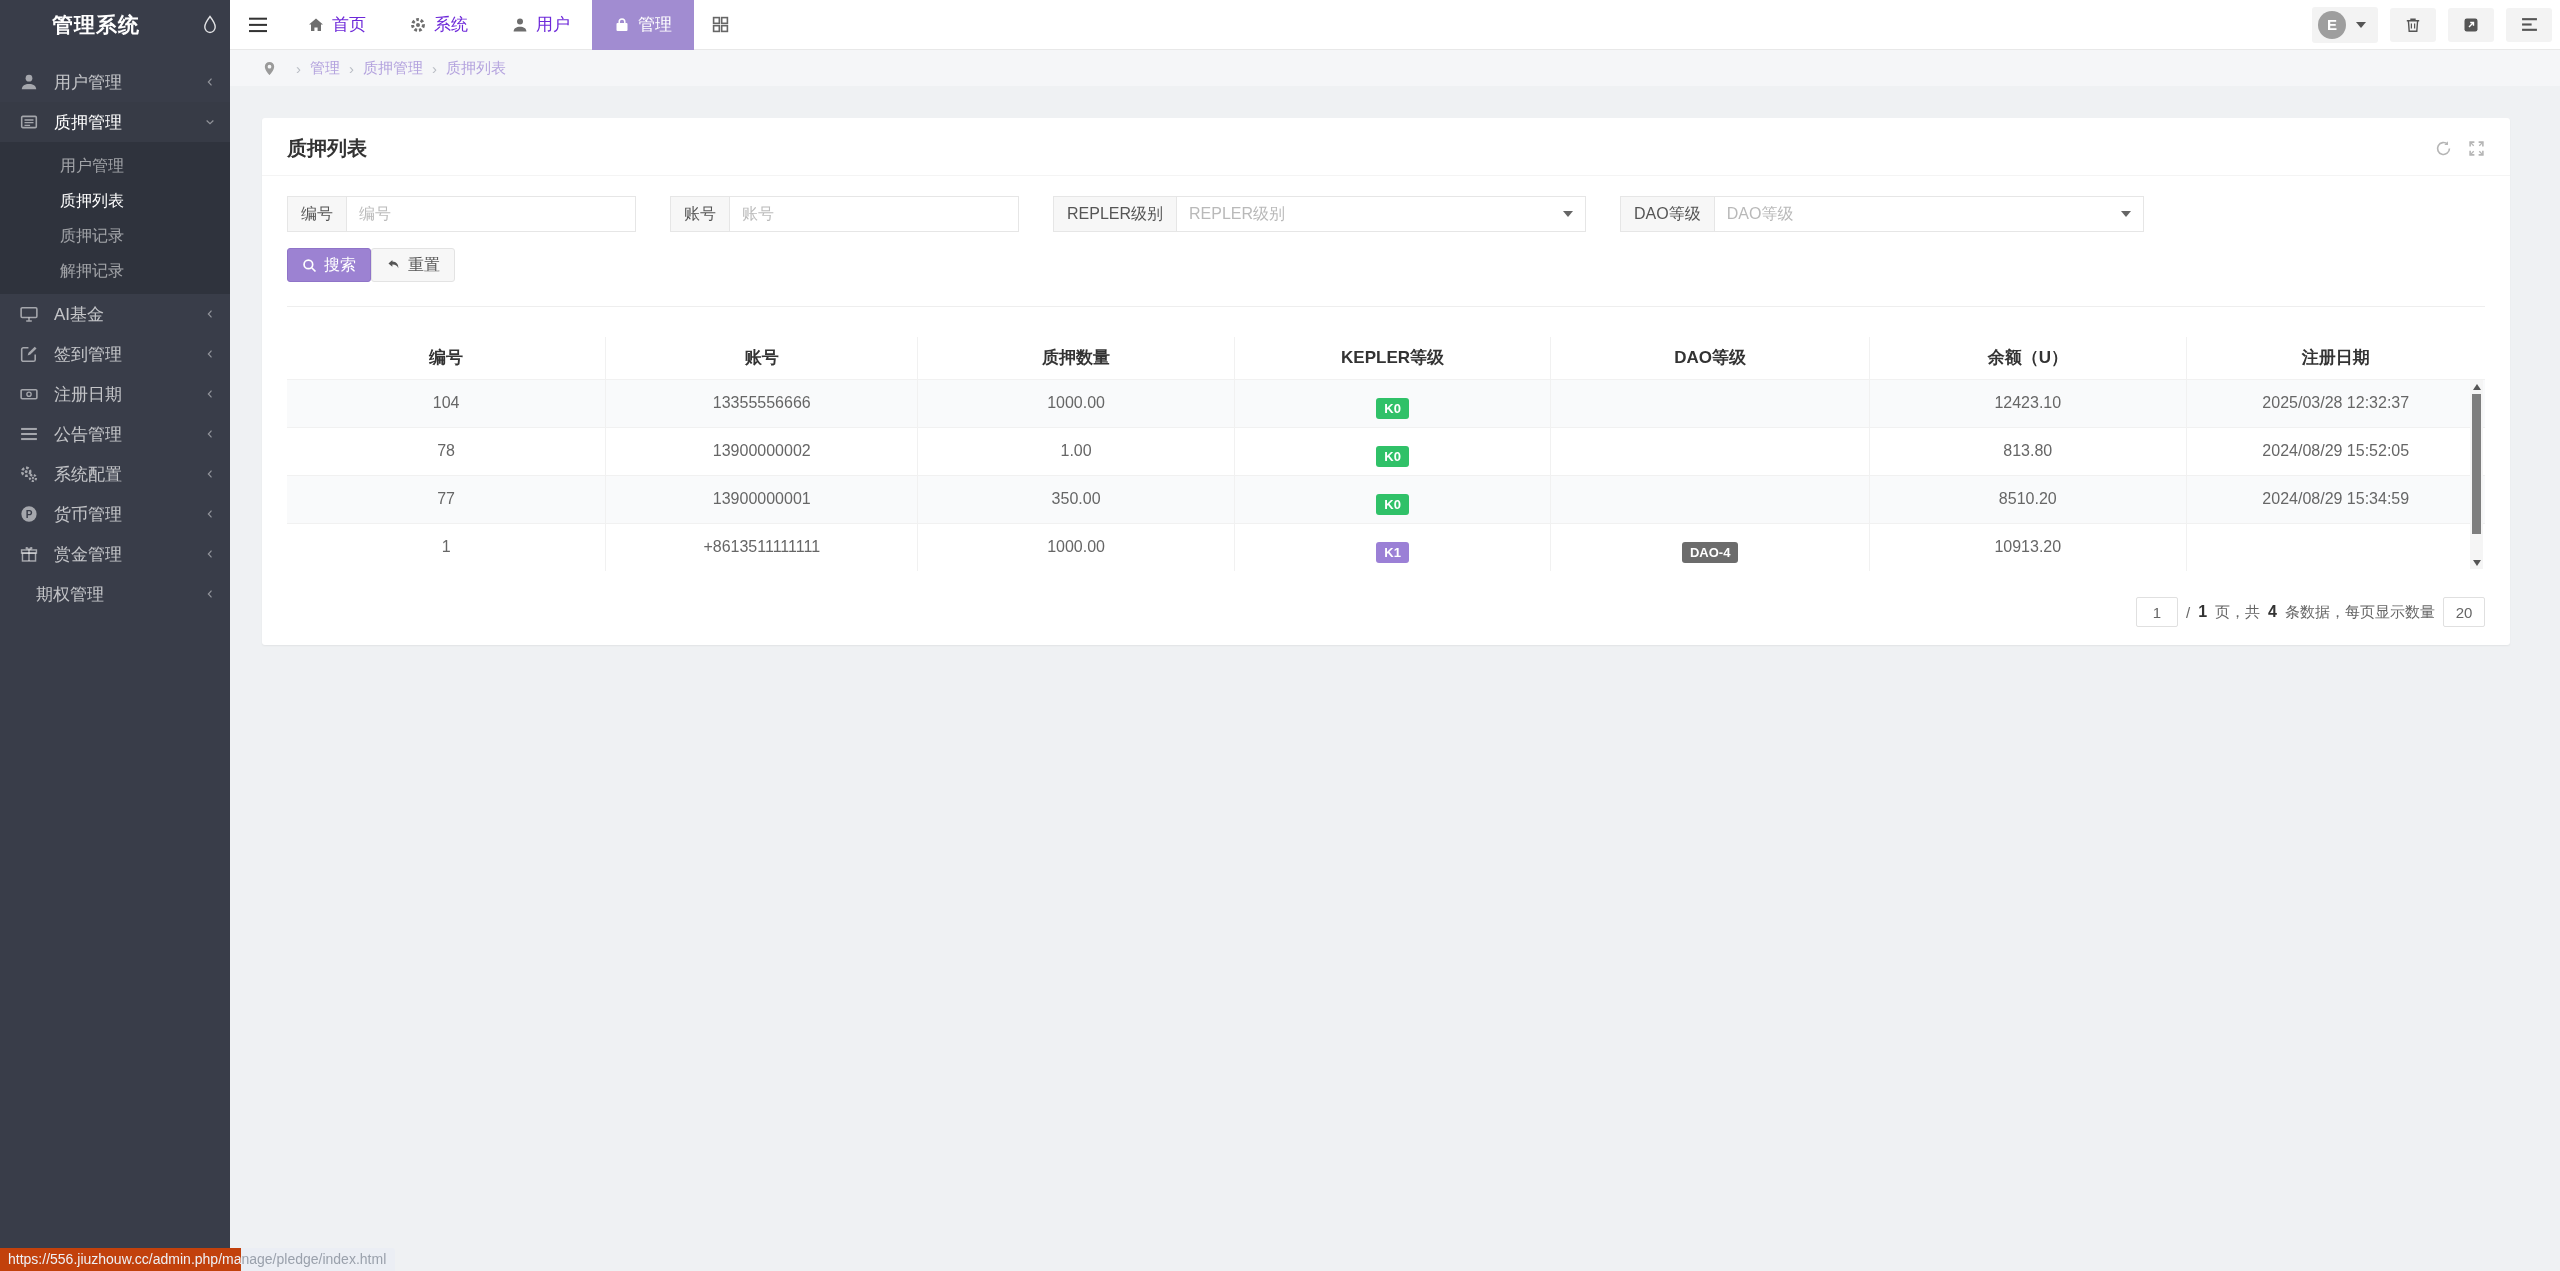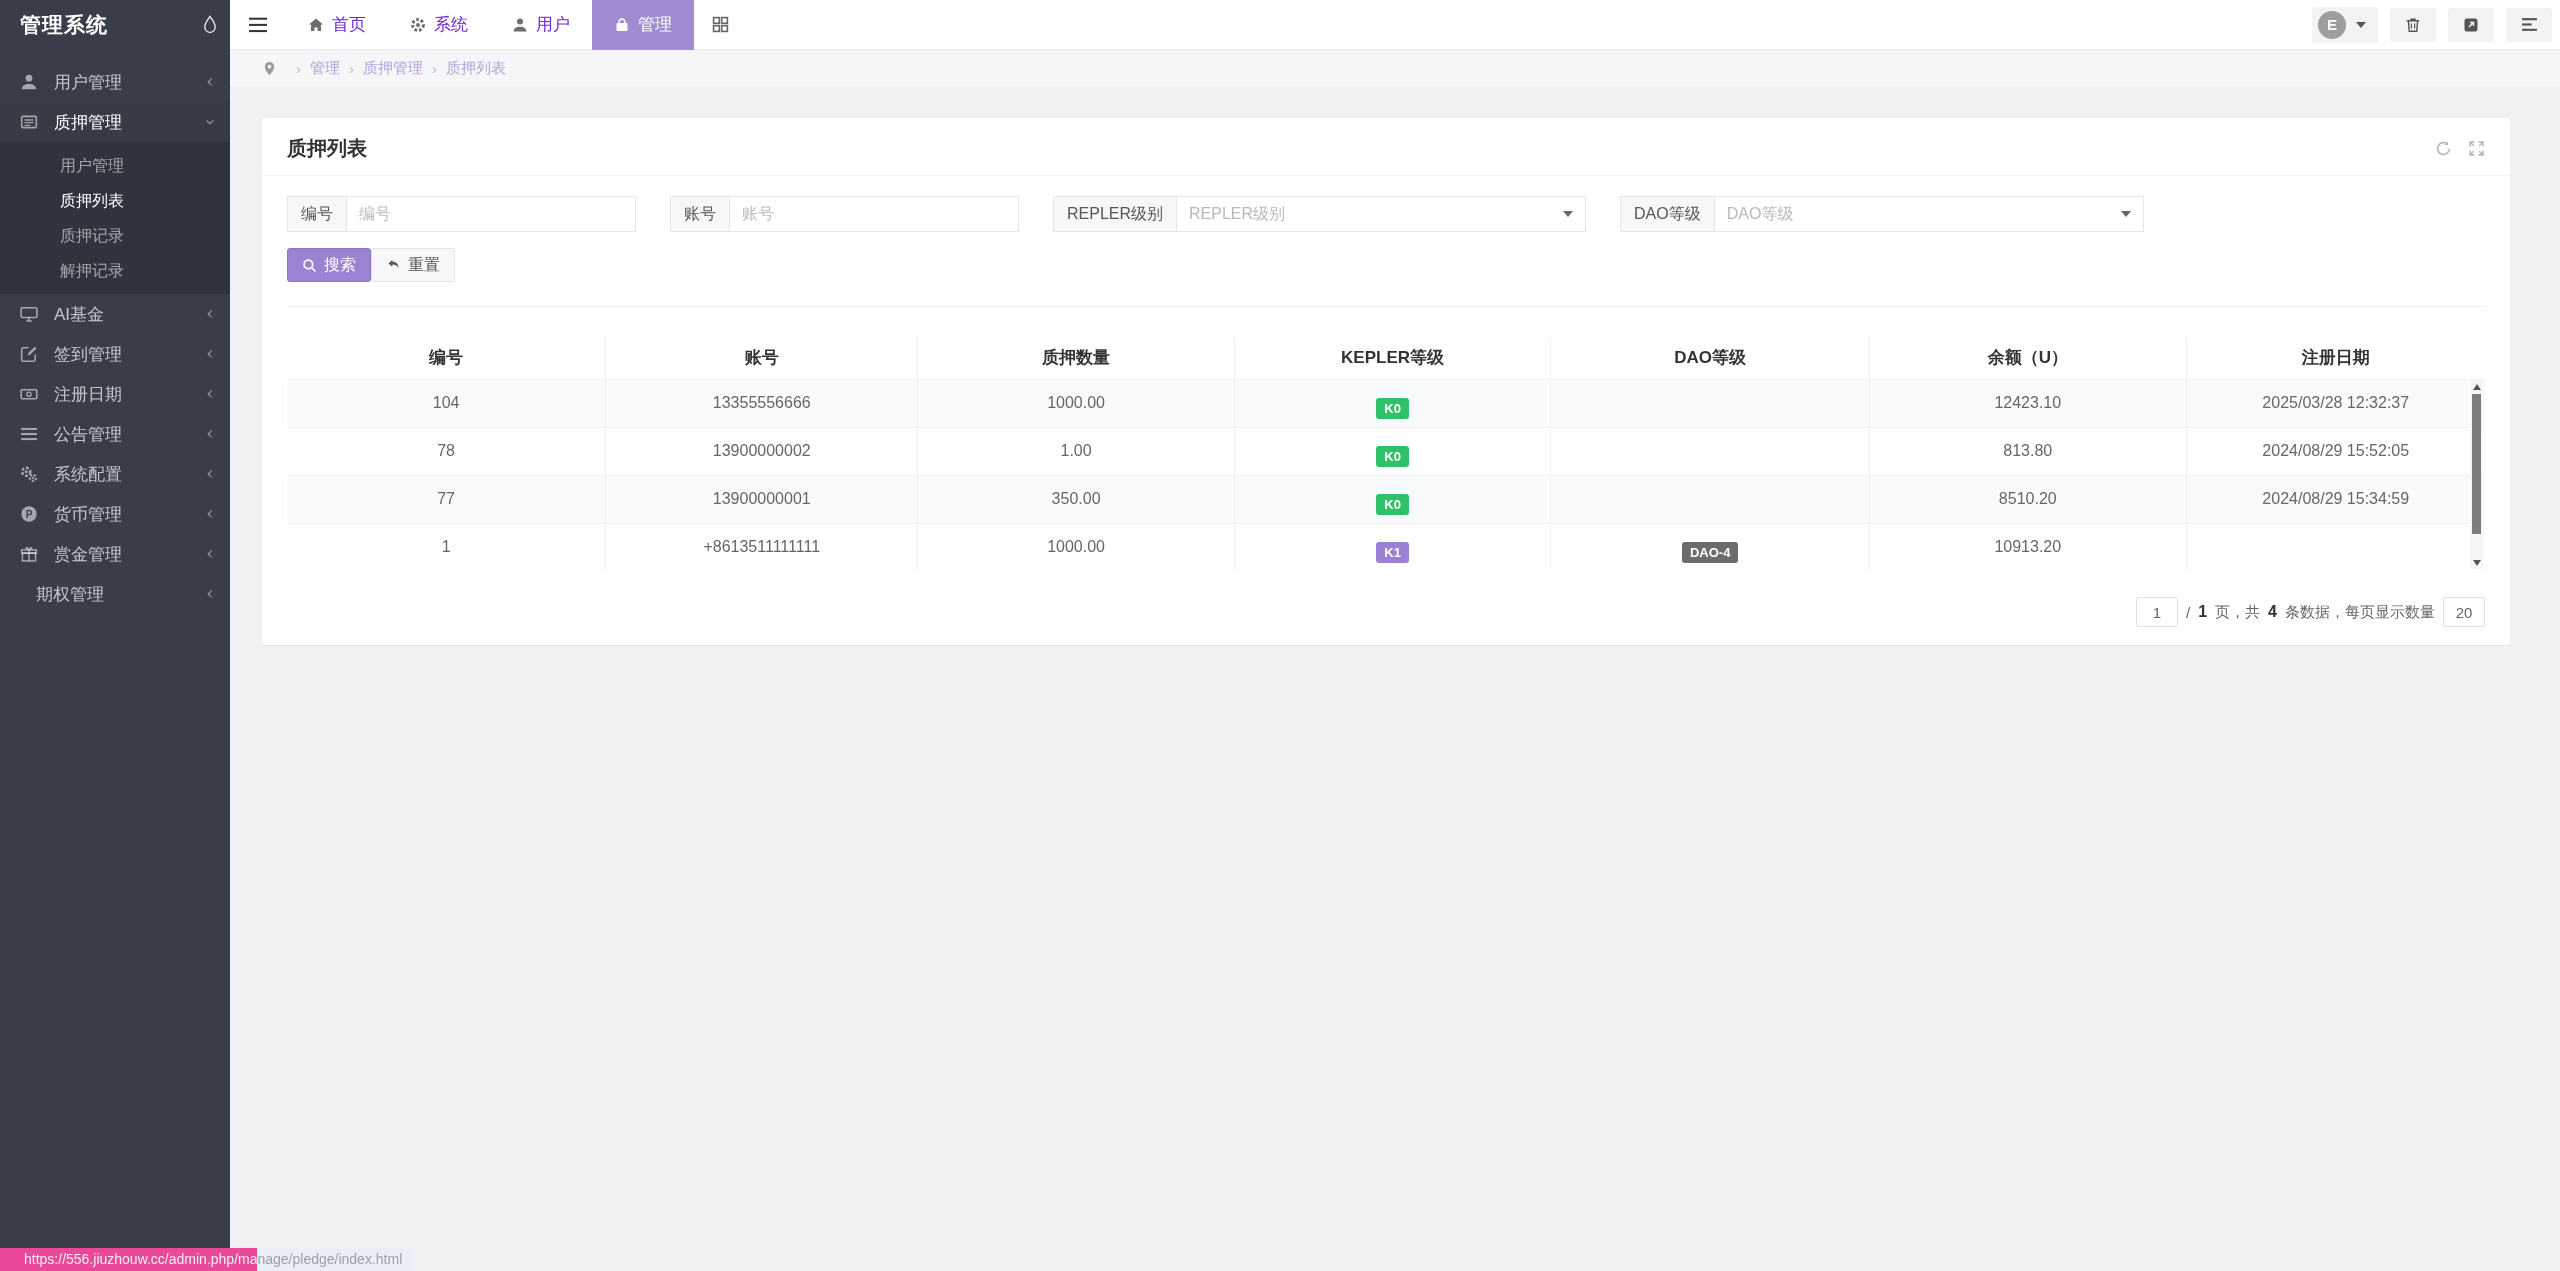--- a/index.html
+++ b/index.html
@@ -6,21 +6,21 @@
   html, body { width: 2560px; height: 1271px; overflow: hidden; }
   body {
     font-family: "Liberation Sans", "DejaVu Sans", sans-serif;
     display: flex; background: #eff1f3; color: #555;
   }
   svg { display: block; }
 
   
   .sidebar { width: 230px; min-width: 230px; background: #393d49; height: 100%; position: relative; z-index: 5; }
   .sidebar-header { height: 50px; display: flex; align-items: center; justify-content: space-between;
-    padding: 0 12px 0 20px; color: #fff; font-size: 21px; font-weight: bold; letter-spacing: 1px; }
+    padding: 0 12px 0 20px; color: #fff; font-size: 21px; font-weight: bold; letter-spacing: 1px; margin-left: 32px; }
   .side-menu { padding-top: 12px; }
   .side-item { height: 40px; display: flex; align-items: center; padding: 0 14px 0 20px;
     color: rgba(255,255,255,.7); font-size: 17px; cursor: pointer; }
   .side-item .s-ico { width: 18px; height: 18px; margin-right: 16px; color: rgba(255,255,255,.55); }
   .side-item .lbl { flex: 1; }
   .side-item .chev { color: rgba(255,255,255,.45); }
   .side-section.open > .side-item { color: #fff; background: #373b46; }
   .submenu { background: #2f333d; padding: 6px 0; }
   .sub-item { height: 35px; line-height: 35px; padding-left: 60px; font-size: 16px;
     color: rgba(255,255,255,.55); cursor: pointer; }
@@ -122,21 +122,21 @@
   .pager { display: flex; align-items: center; justify-content: flex-end; gap: 8px;
     margin-top: 26px; font-size: 15px; color: #666; }
   .pager .pginput { width: 42px; height: 30px; border: 1px solid #e0e0e0; border-radius: 2px;
     text-align: center; font-size: 15px; color: #666; outline: none; font-family: inherit; background: #fff; }
   .pager b { color: #333; font-size: 16px; }
   .pager .frag { white-space: nowrap; }
 
   
   .statusbar { position: fixed; left: 0; bottom: 0; display: flex; height: 23px; font-size: 14px;
     line-height: 23px; z-index: 20; border-top-right-radius: 3px; overflow: hidden; }
-  .statusbar .dark { background: #ec4899; color: #eef0f5; padding-left: 24px; }
+  .statusbar .dark { background: #c2410c; color: #eef0f5; padding-left: 8px; }
   .statusbar .light { background: #ebeef4; color: #9aa1ac; padding-right: 9px; }
 </style>
 </head>
 <body>
 
 <aside class="sidebar">
   <div class="sidebar-header">
     <span>管理系统</span>
     <span>
       <svg width="16" height="20" viewBox="0 0 16 20">

